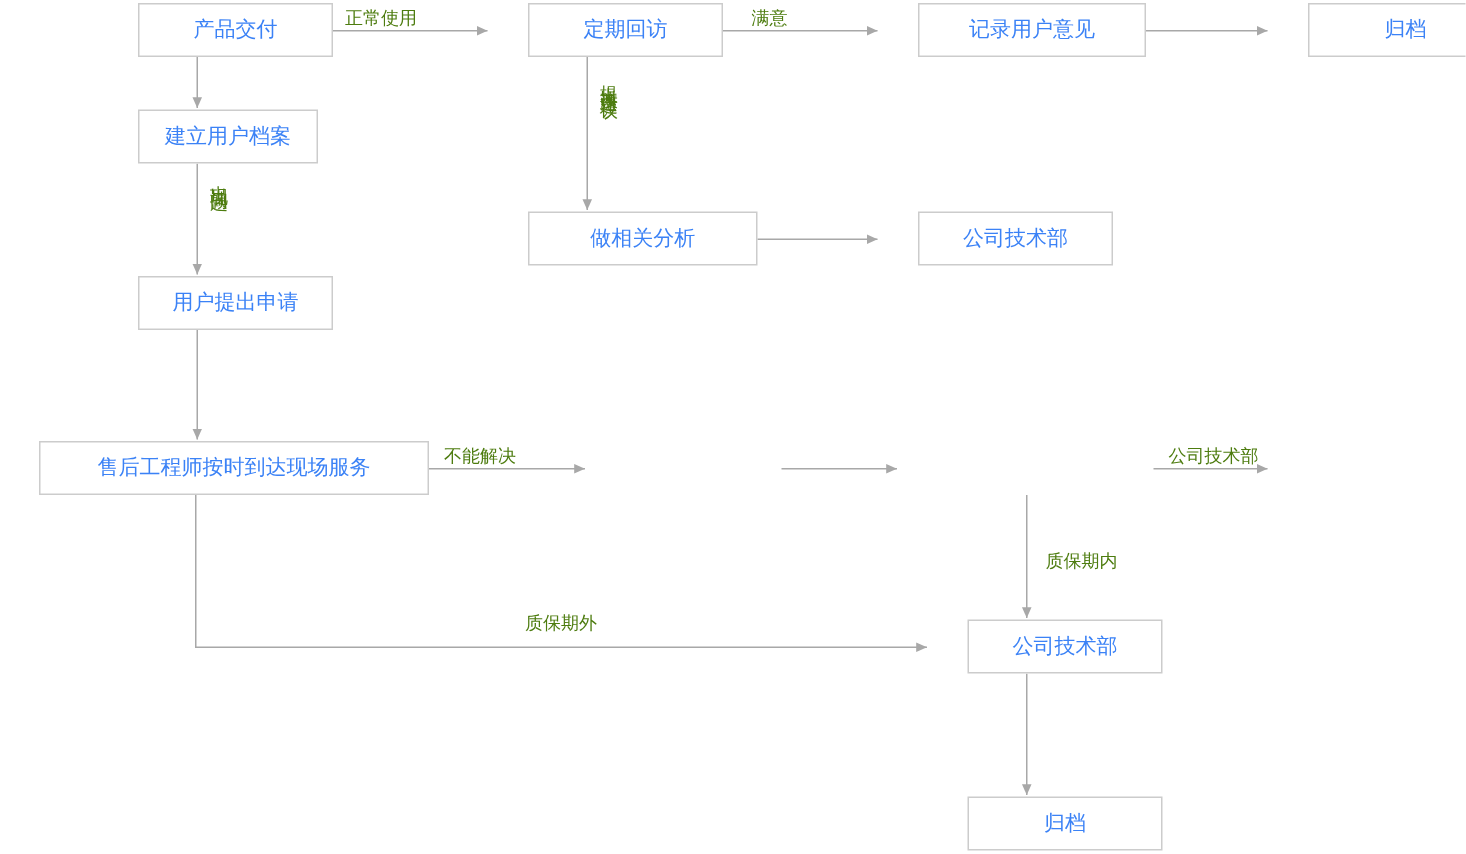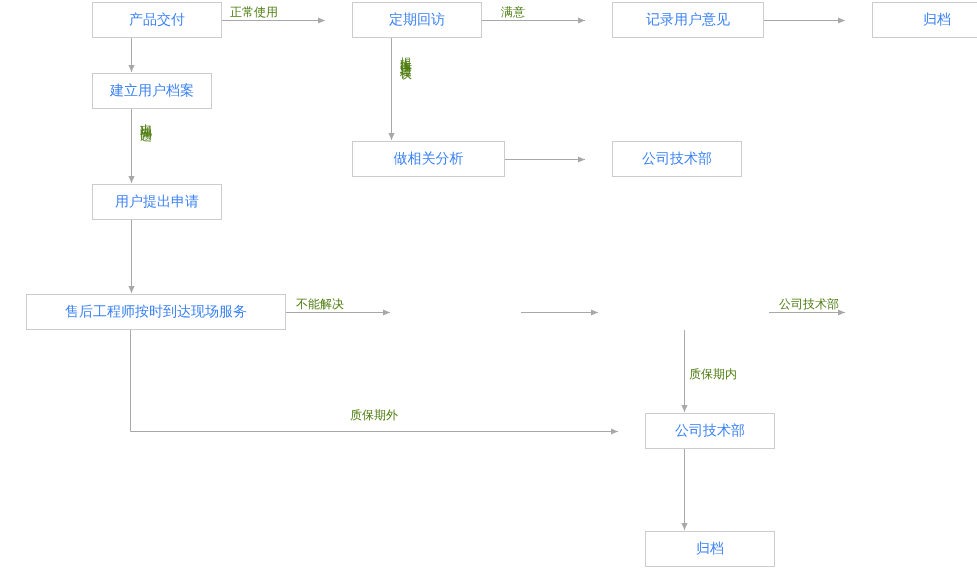--- a/index.html
+++ b/index.html
@@ -85,16 +85,16 @@
   <div class="node" style="left:619px;top:413px;width:130px">公司技术部</div>
 
   <div class="node" style="left:619px;top:531px;width:130px">归档</div>
 
   <div class="edge-label" style="left:222px;top:4px;width:64px">正常使用</div>
   <div class="edge-label" style="left:489px;top:4px;width:48px">满意</div>
   <div class="edge-label vertical" style="left:397px;top:47px">提出改进建议</div>
   <div class="edge-label vertical" style="left:137px;top:114px">出现问题</div>
   <div class="edge-label" style="left:292px;top:296px;width:56px">不能解决</div>
   <div class="edge-label" style="left:779px;top:296px;width:56px">公司技术部</div>
-  <div class="edge-label" style="left:689px;top:366px;width:56px;text-align:left">质保期内</div>
+  <div class="edge-label" style="left:689px;top:366px;width:56px;text-align:right">质保期内</div>
   <div class="edge-label" style="left:346px;top:407px;width:56px">质保期外</div>
 
 </div>
 
 </body></html>

